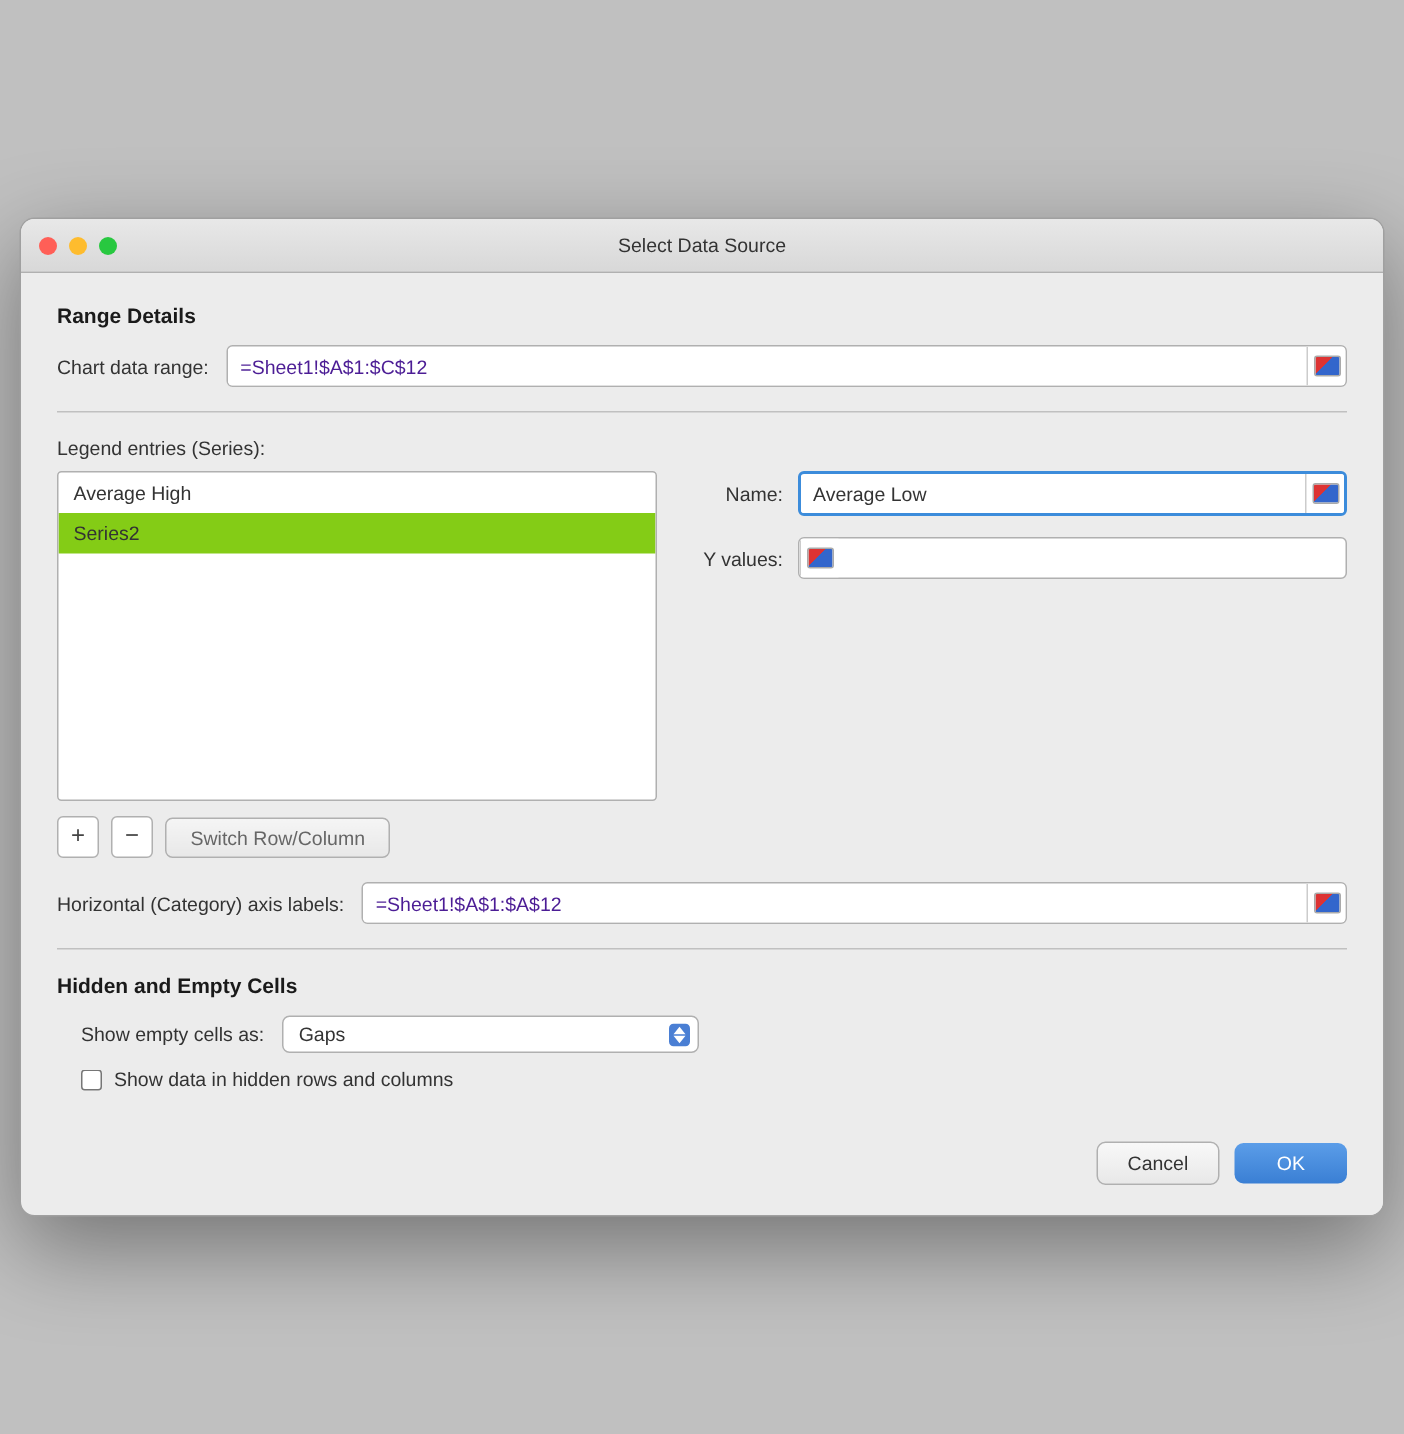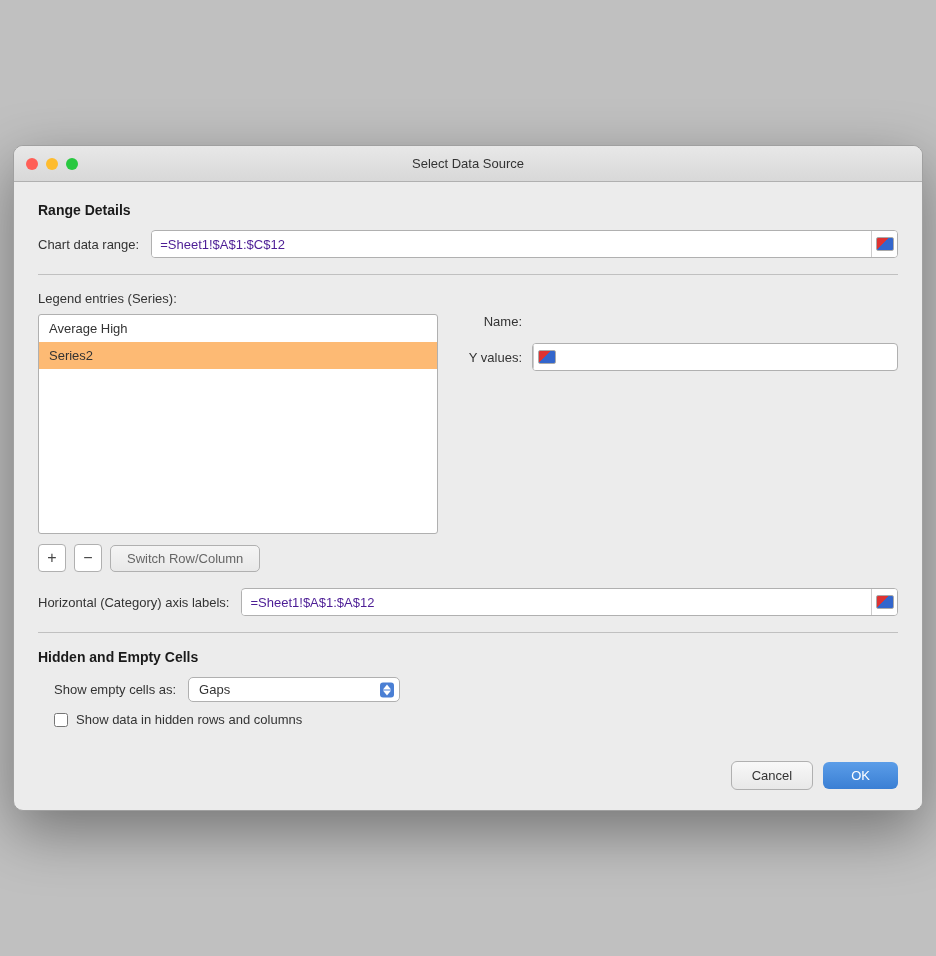--- a/index.html
+++ b/index.html
@@ -140,21 +140,21 @@
     }
 
     .series-item {
       padding: 6px 10px;
       font-size: 13px;
       cursor: pointer;
       color: #333;
     }
 
     .series-item.selected {
-      background: #fdba74;
+      background: #84cc16;
     }
 
     .name-row {
       display: flex;
       align-items: center;
       margin-bottom: 14px;
     }
 
     .name-label {
       font-size: 13px;
@@ -278,21 +278,21 @@
 
     .gaps-select {
       appearance: none;
       -webkit-appearance: none;
       border: 1px solid #b0b0b0;
       border-radius: 5px;
       padding: 4px 32px 4px 10px;
       font-size: 13px;
       background: white;
       color: #333;
-      width: 212px;
+      width: 278px;
       cursor: pointer;
     }
 
     .select-arrows {
       position: absolute;
       right: 6px;
       top: 50%;
       transform: translateY(-50%);
       pointer-events: none;
       display: flex;
@@ -441,20 +441,26 @@
           </button>
           <button class="switch-btn">
             <span>Switch Row/Column</span>
           </button>
         </div>
       </div>
 
       <div class="right-col">
         <div class="name-row">
           <span class="name-label">Name:</span>
+          <div class="name-input-wrapper">
+            <input class="name-input" type="text" value="Average Low" style="">
+            <button class="name-btn">
+              <span class="cell-icon"></span>
+            </button>
+          </div>
         </div>
 
         <div class="yvalues-row">
           <span class="yvalues-label">Y values:</span>
           <div class="range-input-wrapper">
             <button class="range-btn">
               <span class="cell-icon"></span>
             </button>
           </div>
         </div>

